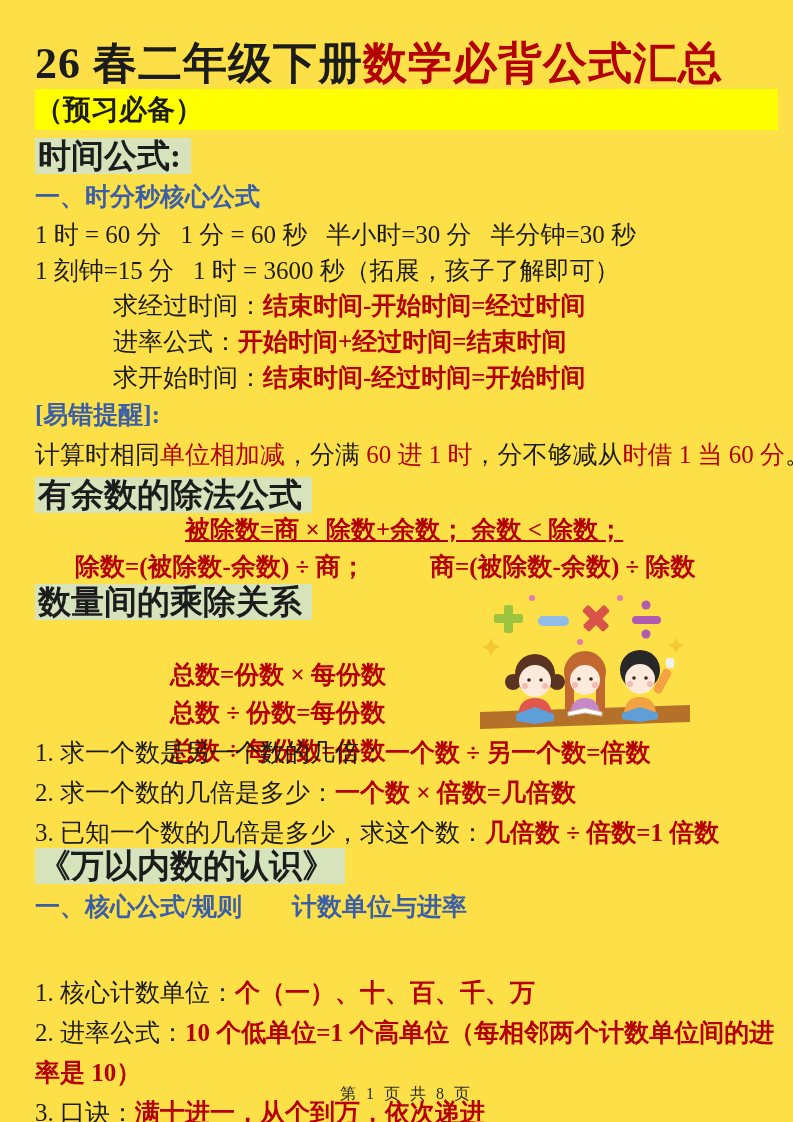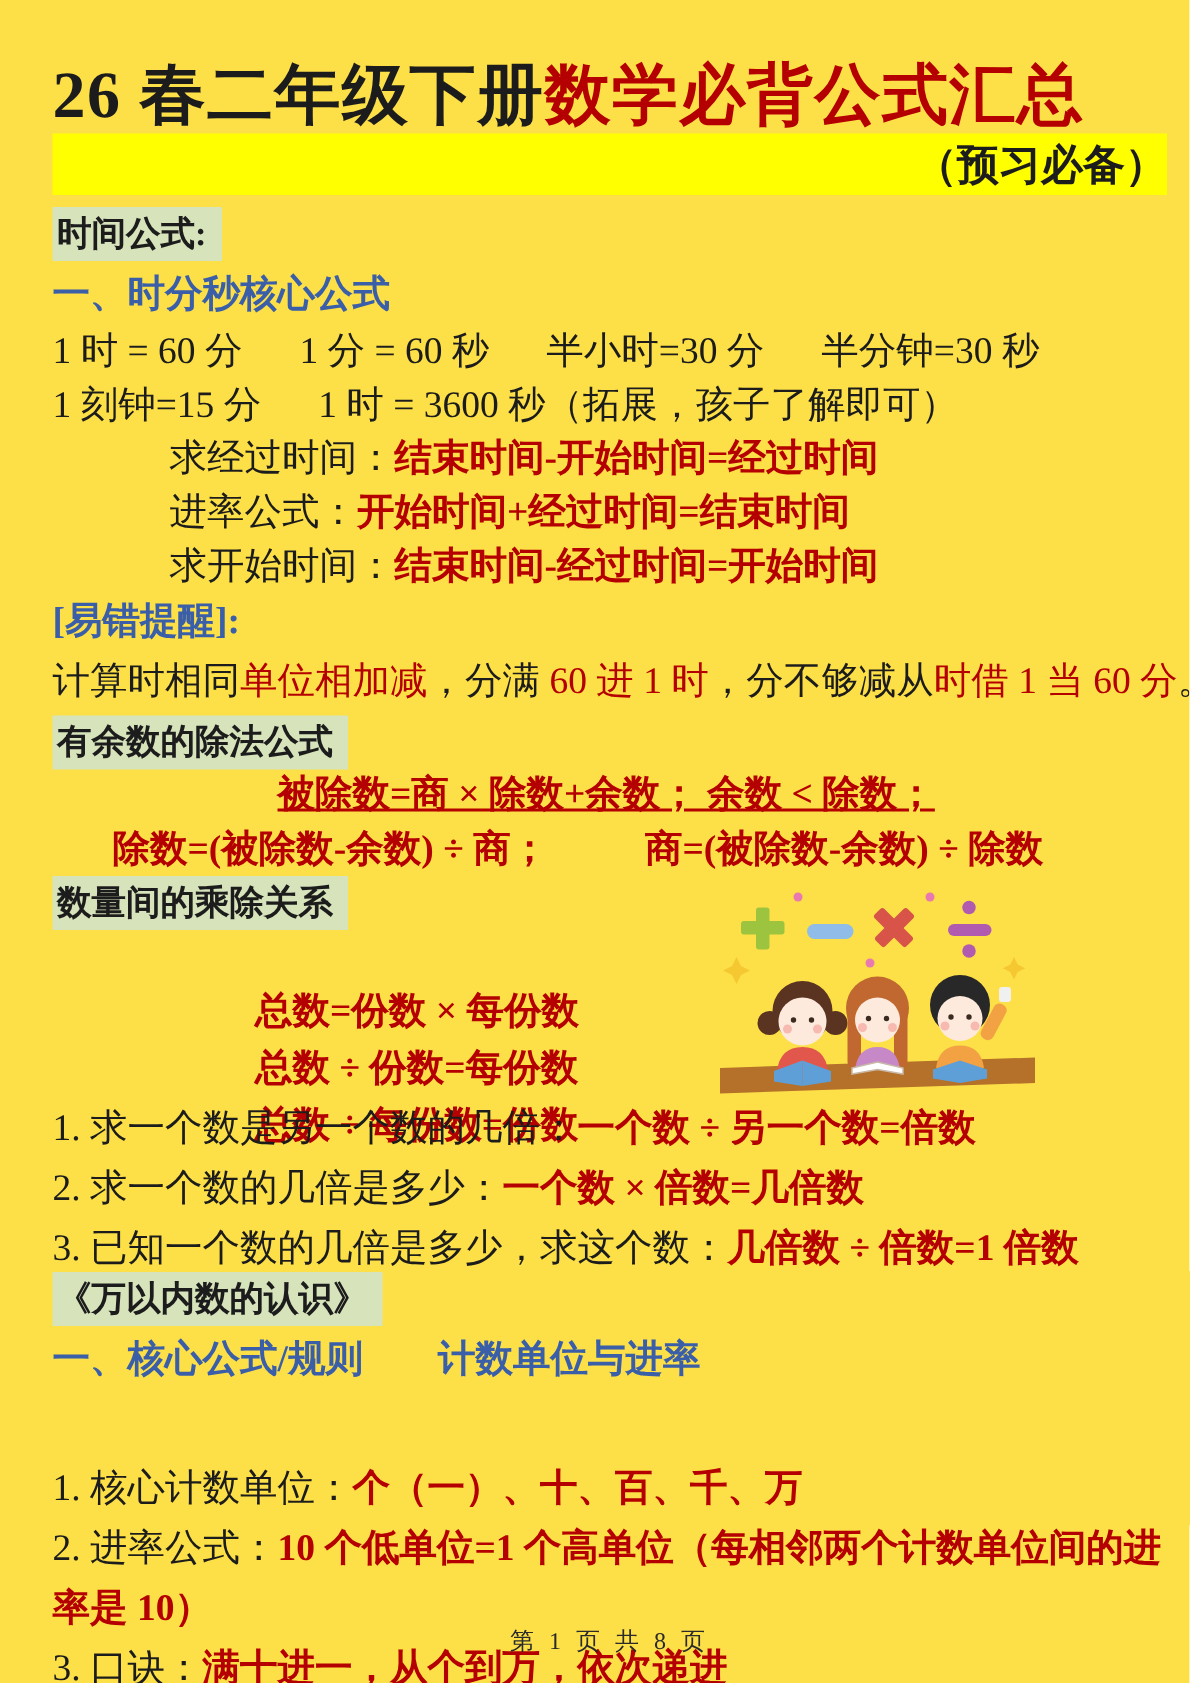--- a/index.html
+++ b/index.html
@@ -11,37 +11,37 @@
     font-family:"Liberation Serif","DejaVu Serif",serif;
     color:#1c1c1c;
   }
   .abs{position:absolute;left:35px;right:15px;}
   .line{font-size:25px;line-height:36px;white-space:nowrap;}
   .red{color:#b40000;}
   .blue{color:#3a5fa8;font-weight:700;}
   .hl{
     display:inline-block;
     background:#d6e3bb;
-    font-size:23px;font-weight:700;
+    font-size:33px;font-weight:700;
     padding:3px 10px 3px 3px;
     line-height:30px;
   }
   .doc-title{
     top:34px;
     font-size:44px;font-weight:700;
     letter-spacing:1px;white-space:nowrap;
   }
   .banner{
     top:89px;height:41px;
     background:#ffff00;
-    text-align:right;
+    text-align:left;
     font-size:28px;font-weight:700;line-height:41px;
     font-family:"Liberation Sans","DejaVu Sans",sans-serif;
   }
-  .facts-row{display:flex;gap:38px;}
+  .facts-row{display:flex;gap:19px;}
   .rules{top:288px;}
   .rules .line{line-height:36px;margin-left:78px;}
   .rule-label{color:#1c1c1c;}
   .divline1{top:512px;margin-left:150px;text-decoration:underline;}
   .divline2{top:549px;}
   .divline2 .p1{position:absolute;left:40px;}
   .divline2 .p2{position:absolute;left:395px;}
   .rel-wrap{top:584px;height:150px;}
   .rel-formulas{margin-top:36px;}
   .rel-formulas .line{margin-left:135px;line-height:38px;font-weight:700;}

